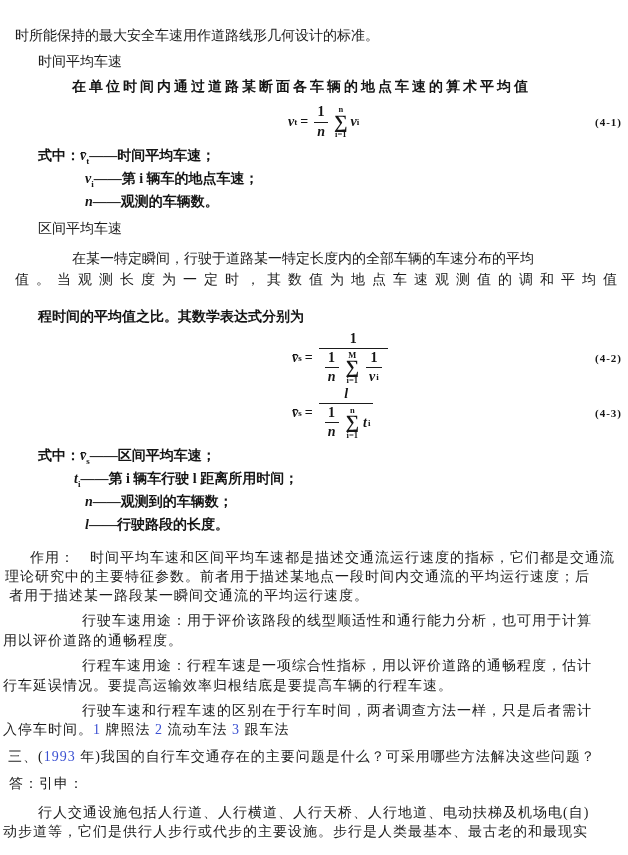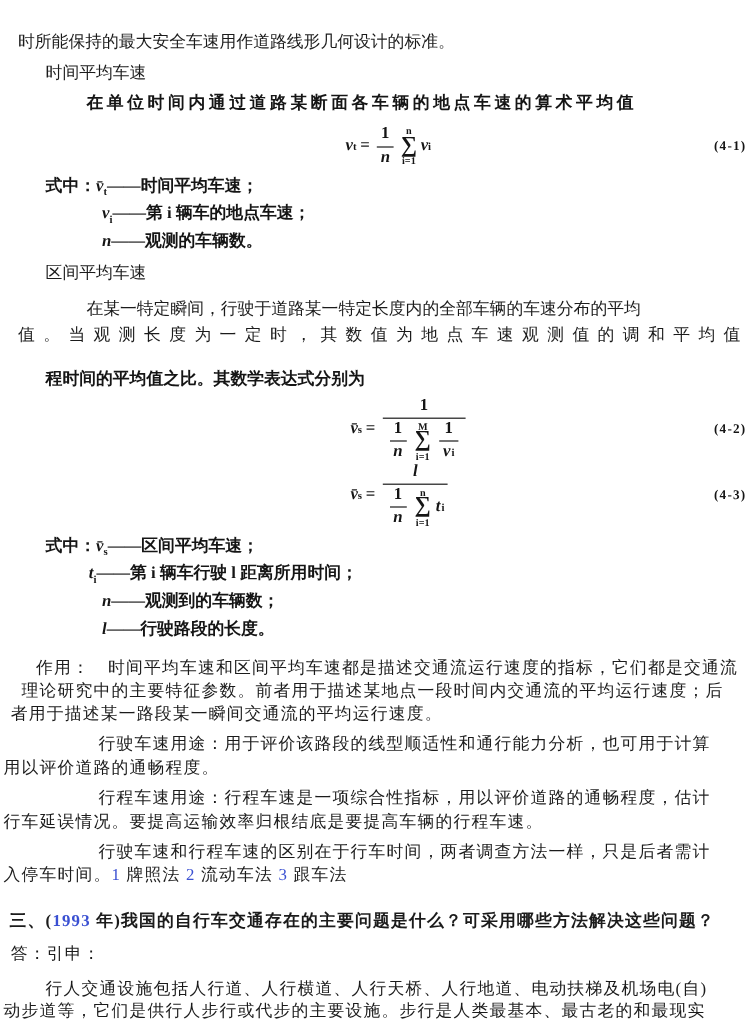--- a/index.html
+++ b/index.html
@@ -136,35 +136,35 @@
     <span class="it">t</span><sub>i</sub><span>——第 i 辆车行驶 l 距离所用时间；</span>
   </div>
   <div class="line scan" style="margin-left:85px;line-height:23px;">
     <span class="it">n</span><span>——观测到的车辆数；</span>
   </div>
   <div class="line scan" style="margin-left:85px;line-height:23px;">
     <span class="it">l</span><span>——行驶路段的长度。</span>
   </div>
 
   <div class="line bodyls" style="margin-left:17px;margin-top:12px;text-align:center;">作用：　时间平均车速和区间平均车速都是描述交通流运行速度的指标，它们都是交通流</div>
-  <div class="line bodyls" style="margin-left:18px;">理论研究中的主要特征参数。前者用于描述某地点一段时间内交通流的平均运行速度；后</div>
+  <div class="line bodyls" style="margin-left:5px;">理论研究中的主要特征参数。前者用于描述某地点一段时间内交通流的平均运行速度；后</div>
   <div class="line bodyls" style="margin-left:9px;">者用于描述某一路段某一瞬间交通流的平均运行速度。</div>
 
   <div class="line bodyls" style="margin-left:82px;margin-top:6px;line-height:20px;">行驶车速用途：用于评价该路段的线型顺适性和通行能力分析，也可用于计算</div>
   <div class="line bodyls" style="margin-left:3px;line-height:20px;">用以评价道路的通畅程度。</div>
 
   <div class="line bodyls" style="margin-left:82px;margin-top:5px;line-height:20px;">行程车速用途：行程车速是一项综合性指标，用以评价道路的通畅程度，估计</div>
   <div class="line bodyls" style="margin-left:3px;line-height:20px;">行车延误情况。要提高运输效率归根结底是要提高车辆的行程车速。</div>
 
   <div class="line bodyls" style="margin-left:82px;margin-top:5px;">行驶车速和行程车速的区别在于行车时间，两者调查方法一样，只是后者需计</div>
   <div class="line bodyls" style="margin-left:3px;">
     <span>入停车时间。</span><span class="bl">1</span><span> 牌照法 </span><span class="bl">2</span><span> 流动车法 </span><span class="bl">3</span><span> 跟车法</span>
   </div>
 
-  <div class="line bodyls" style="margin-left:8px;margin-top:20px;line-height:20px;font-weight:bold;">
+  <div class="line bodyls" style="margin-left:8px;margin-top:8px;line-height:20px;">
     <span>三、(</span><span class="bl">1993</span><span> 年)我国的自行车交通存在的主要问题是什么？可采用哪些方法解决这些问题？</span>
   </div>
 
   <div class="line bodyls" style="margin-left:9px;margin-top:7px;">答：引申：</div>
 
   <div class="line bodyls" style="margin-left:38px;margin-top:10px;line-height:19px;">行人交通设施包括人行道、人行横道、人行天桥、人行地道、电动扶梯及机场电(自)</div>
   <div class="line bodyls" style="margin-left:3px;line-height:19px;">动步道等，它们是供行人步行或代步的主要设施。步行是人类最基本、最古老的和最现实</div>
 
 </div>
 

